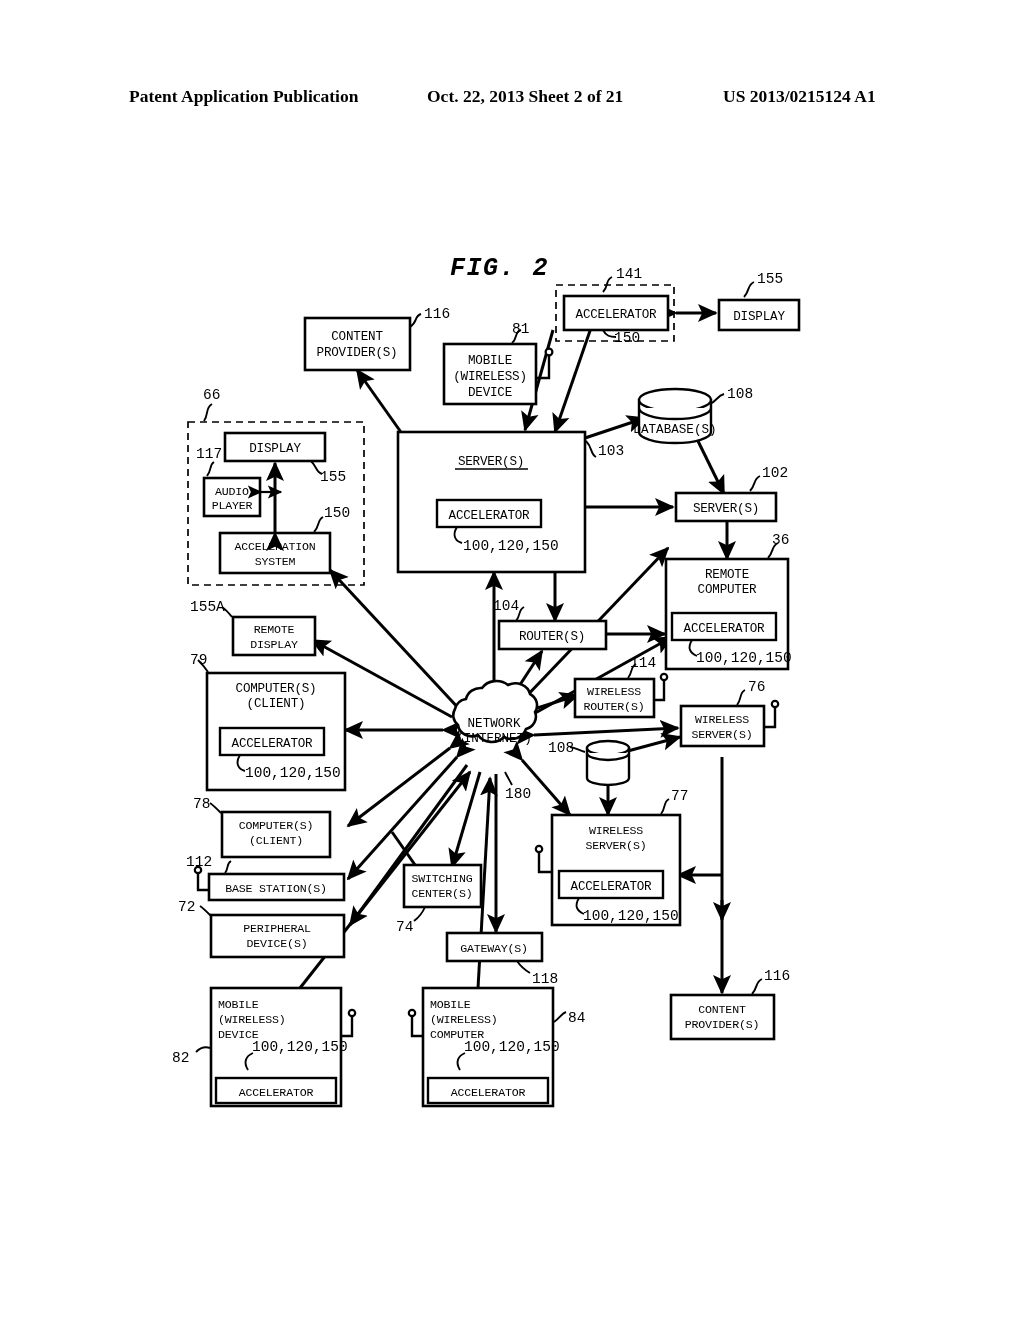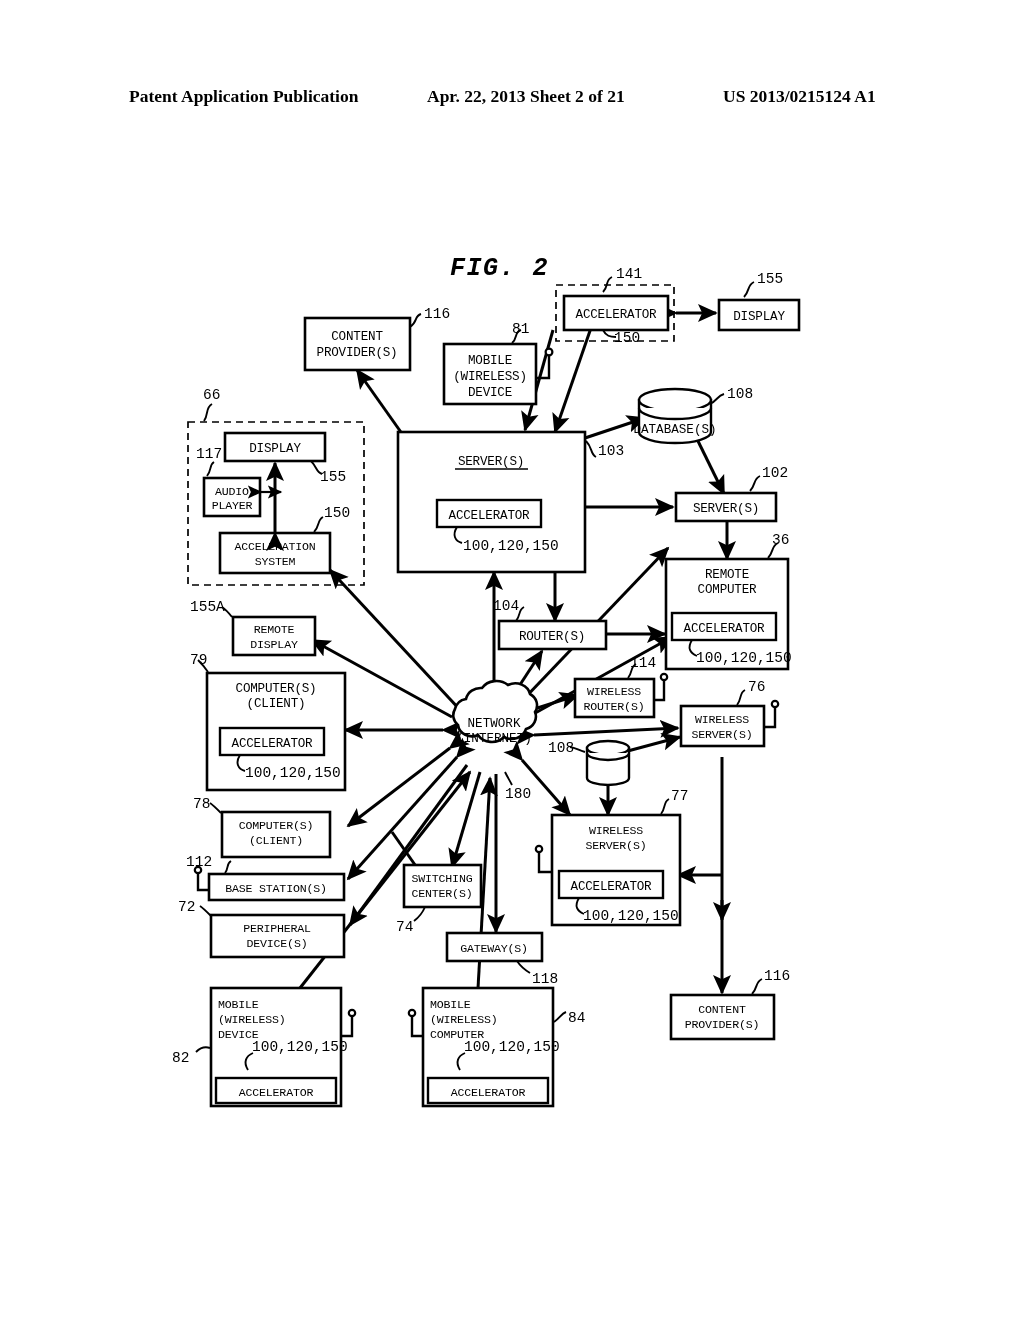--- a/index.html
+++ b/index.html
@@ -110,21 +110,21 @@
   .antdot { fill:#fff; stroke:#000; stroke-width:2.2; }
   .underline { stroke:#000; stroke-width:1.6; }
 </style>
 </head>
 <body>
 
 <div id="page">
 
   <div class="pub-header">
     <span class="hdr-pub">Patent Application Publication</span>
-    <span class="hdr-date">Apr. 22, 2013  Sheet 2 of 21</span>
+    <span class="hdr-date">Oct. 22, 2013  Sheet 2 of 21</span>
     <span class="hdr-num">US 2013/0215124 A1</span>
   </div>
 
   <svg id="fig-svg" viewBox="0 0 1024 1320">
     <defs>
       <marker id="ah" markerWidth="7" markerHeight="7" refX="6.0" refY="3.2" orient="auto" markerUnits="strokeWidth">
         <path d="M0,0.2 L6.6,3.2 L0,6.2 L1.4,3.2 z" fill="#000"></path>
       </marker>
       <marker id="ahs" markerWidth="8" markerHeight="8" refX="6.6" refY="3.4" orient="auto" markerUnits="strokeWidth">
         <path d="M0,0.2 L7.0,3.4 L0,6.6 L1.5,3.4 z" fill="#000"></path>

